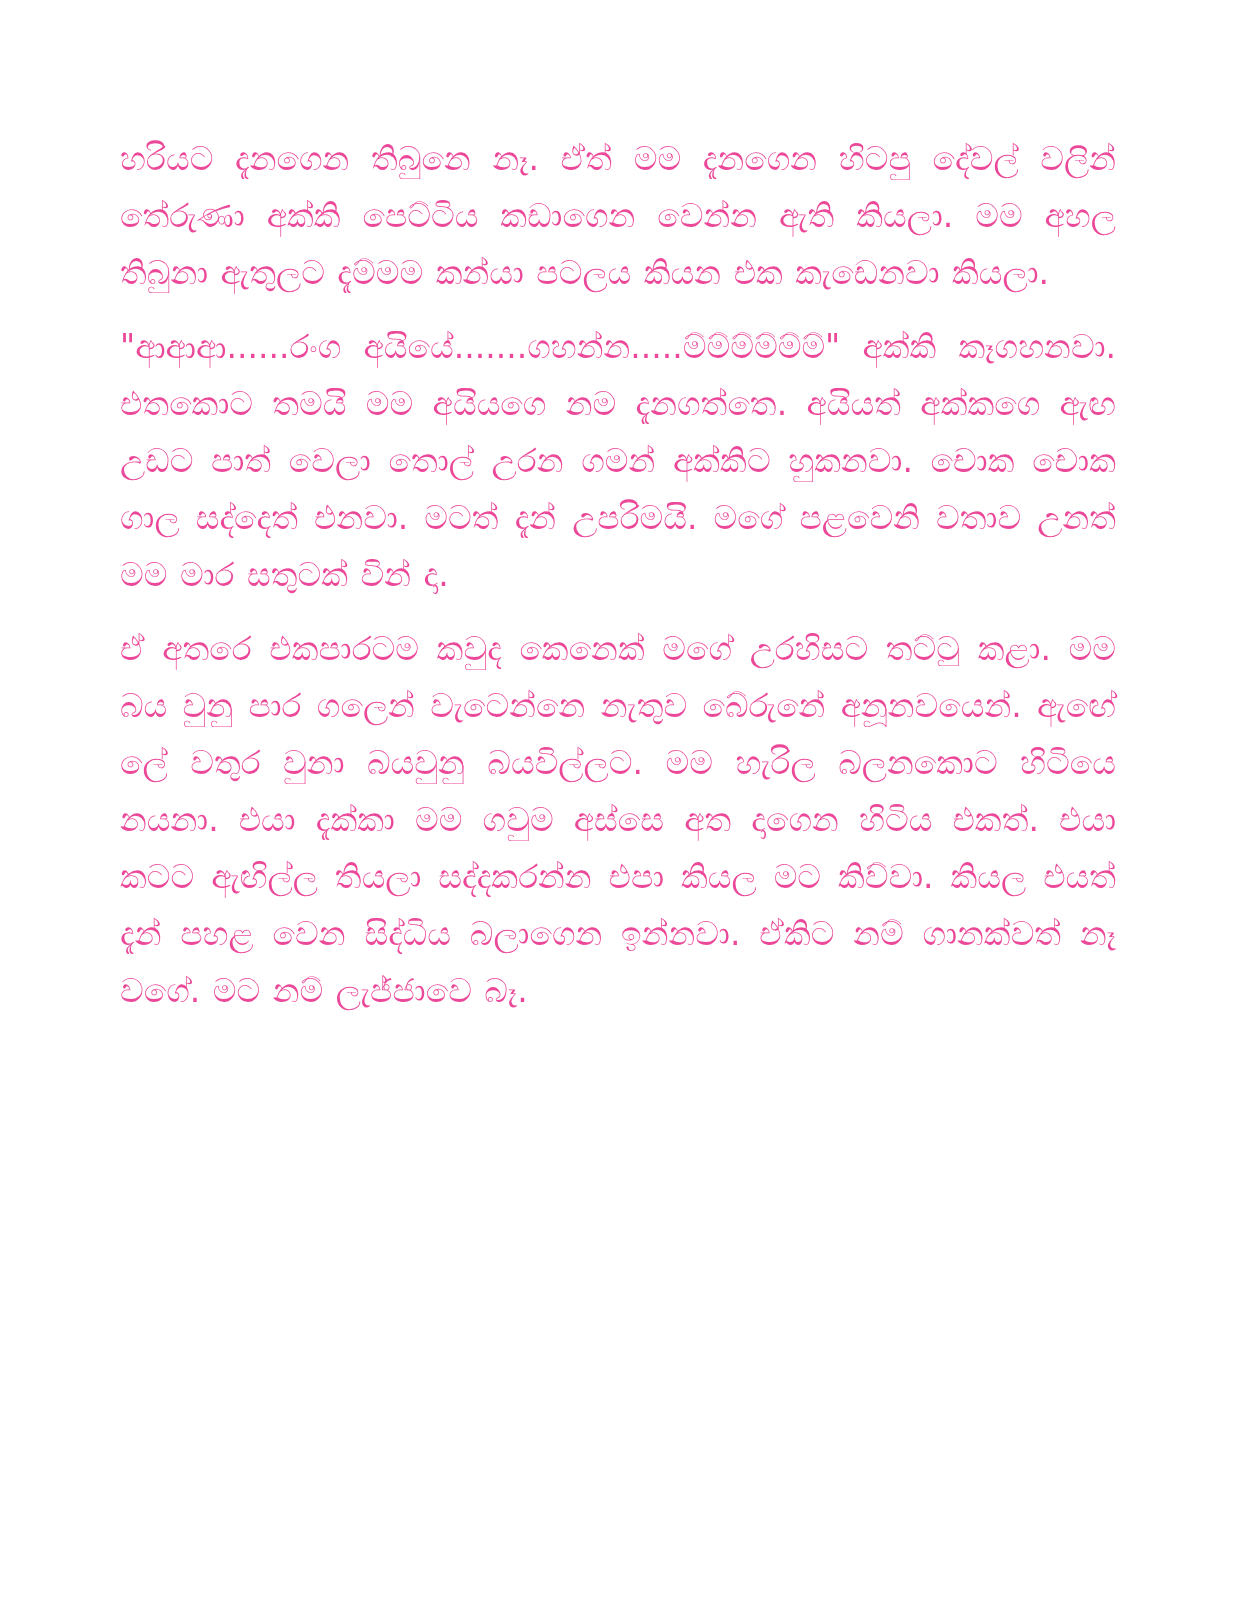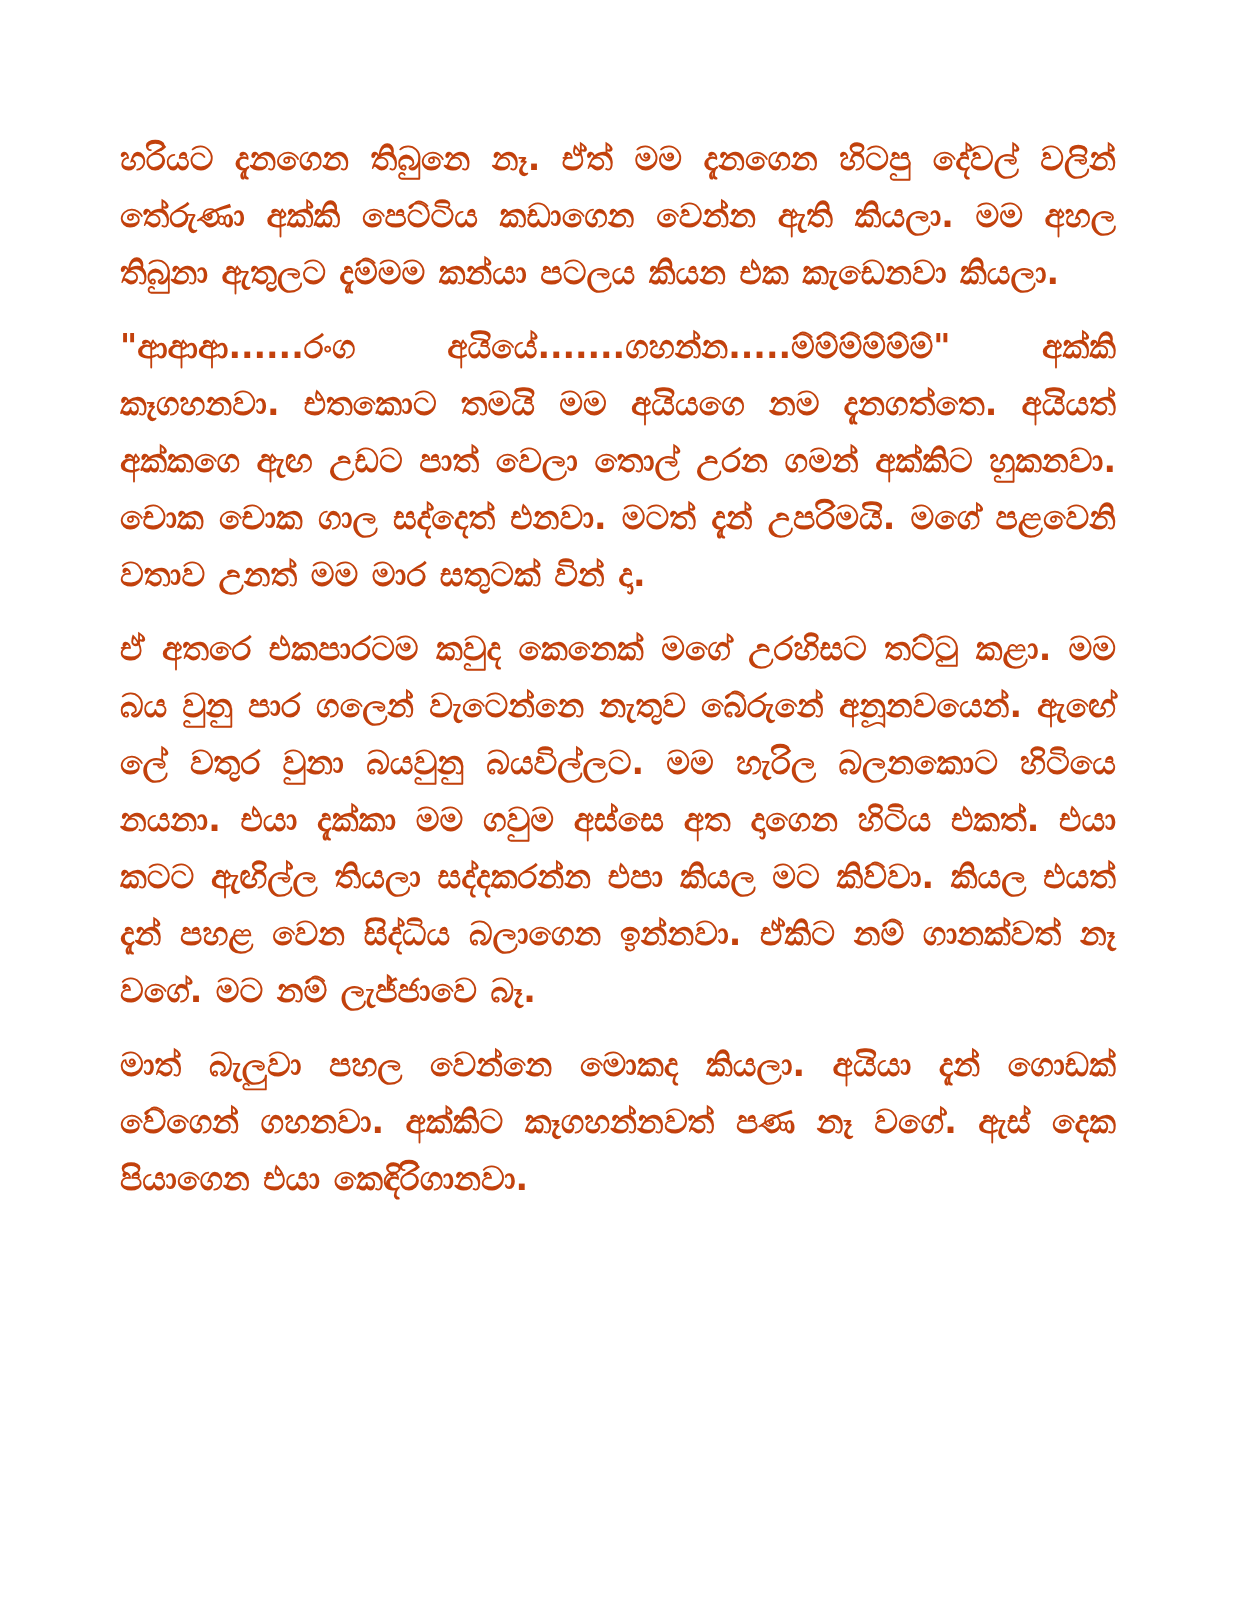--- a/index.html
+++ b/index.html
@@ -18,28 +18,27 @@
     width: 1236px;
     height: 1600px;
     background: #ffffff;
     padding: 130px 120px 0 120px;
     color: #000000;
   }
   .page p {
     margin: 0 0 17px 0;
     font-size: 33px;
     line-height: 57px;
-    font-weight: 700;
+    font-weight: 400;
     text-align: justify;
     text-justify: inter-word;
     word-spacing: 2px;
-    color: #c2410c;
+    color: #ec4899;
   }
 </style>
 </head>
 <body>
 
 <div class="page">
   <p>හරියට දැනගෙන තිබුනෙ නෑ. ඒත් මම දැනගෙන හිටපු දේවල් වලින් තේරුණා අක්කි පෙට්ටිය කඩාගෙන වෙන්න ඇති කියලා. මම අහල තිබුනා ඇතුලට දැම්මම කන්යා පටලය කියන එක කැඩෙනවා කියලා.</p>
   <p>"ආආආ......රංග අයියේ.......ගහන්න.....ම්ම්ම්ම්ම්ම්" අක්කි කෑගහනවා. එතකොට තමයි මම අයියගෙ නම දැනගත්තෙ. අයියත් අක්කගෙ ඇඟ උඩට පාත් වෙලා තොල් උරන ගමන් අක්කිට හුකනවා. චොක චොක ගාල සද්දෙත් එනවා. මටත් දැන් උපරිමයි. මගේ පළවෙනි වතාව උනත් මම මාර සතුටක් වින් දා.</p>
   <p>ඒ අතරෙ එකපාරටම කවුද කෙනෙක් මගේ උරහිසට තට්ටු කළා. මම බය වුනු පාර ගලෙන් වැටෙන්නෙ නැතුව බේරුනේ අනූනවයෙන්. ඇඟේ ලේ වතුර වුනා බයවුනු බයවිල්ලට. මම හැරිල බලනකොට හිටියෙ නයනා. එයා දැක්කා මම ගවුම අස්සෙ අත දාගෙන හිටිය එකත්. එයා කටට ඇඟිල්ල තියලා සද්දකරන්න එපා කියල මට කිව්වා. කියල එයත් දැන් පහළ වෙන සිද්ධිය බලාගෙන ඉන්නවා. ඒකිට නම් ගානක්වත් නෑ වගේ. මට නම් ලැජ්ජාවෙ බෑ.</p>
-  <p>මාත් බැලුවා පහල වෙන්නෙ මොකද කියලා. අයියා දැන් ගොඩක් වේගෙන් ගහනවා. අක්කිට කෑගහන්නවත් පණ නෑ වගේ. ඇස් දෙක පියාගෙන එයා කෙඳිරිගානවා.</p>
 </div>
 
 </body></html>

